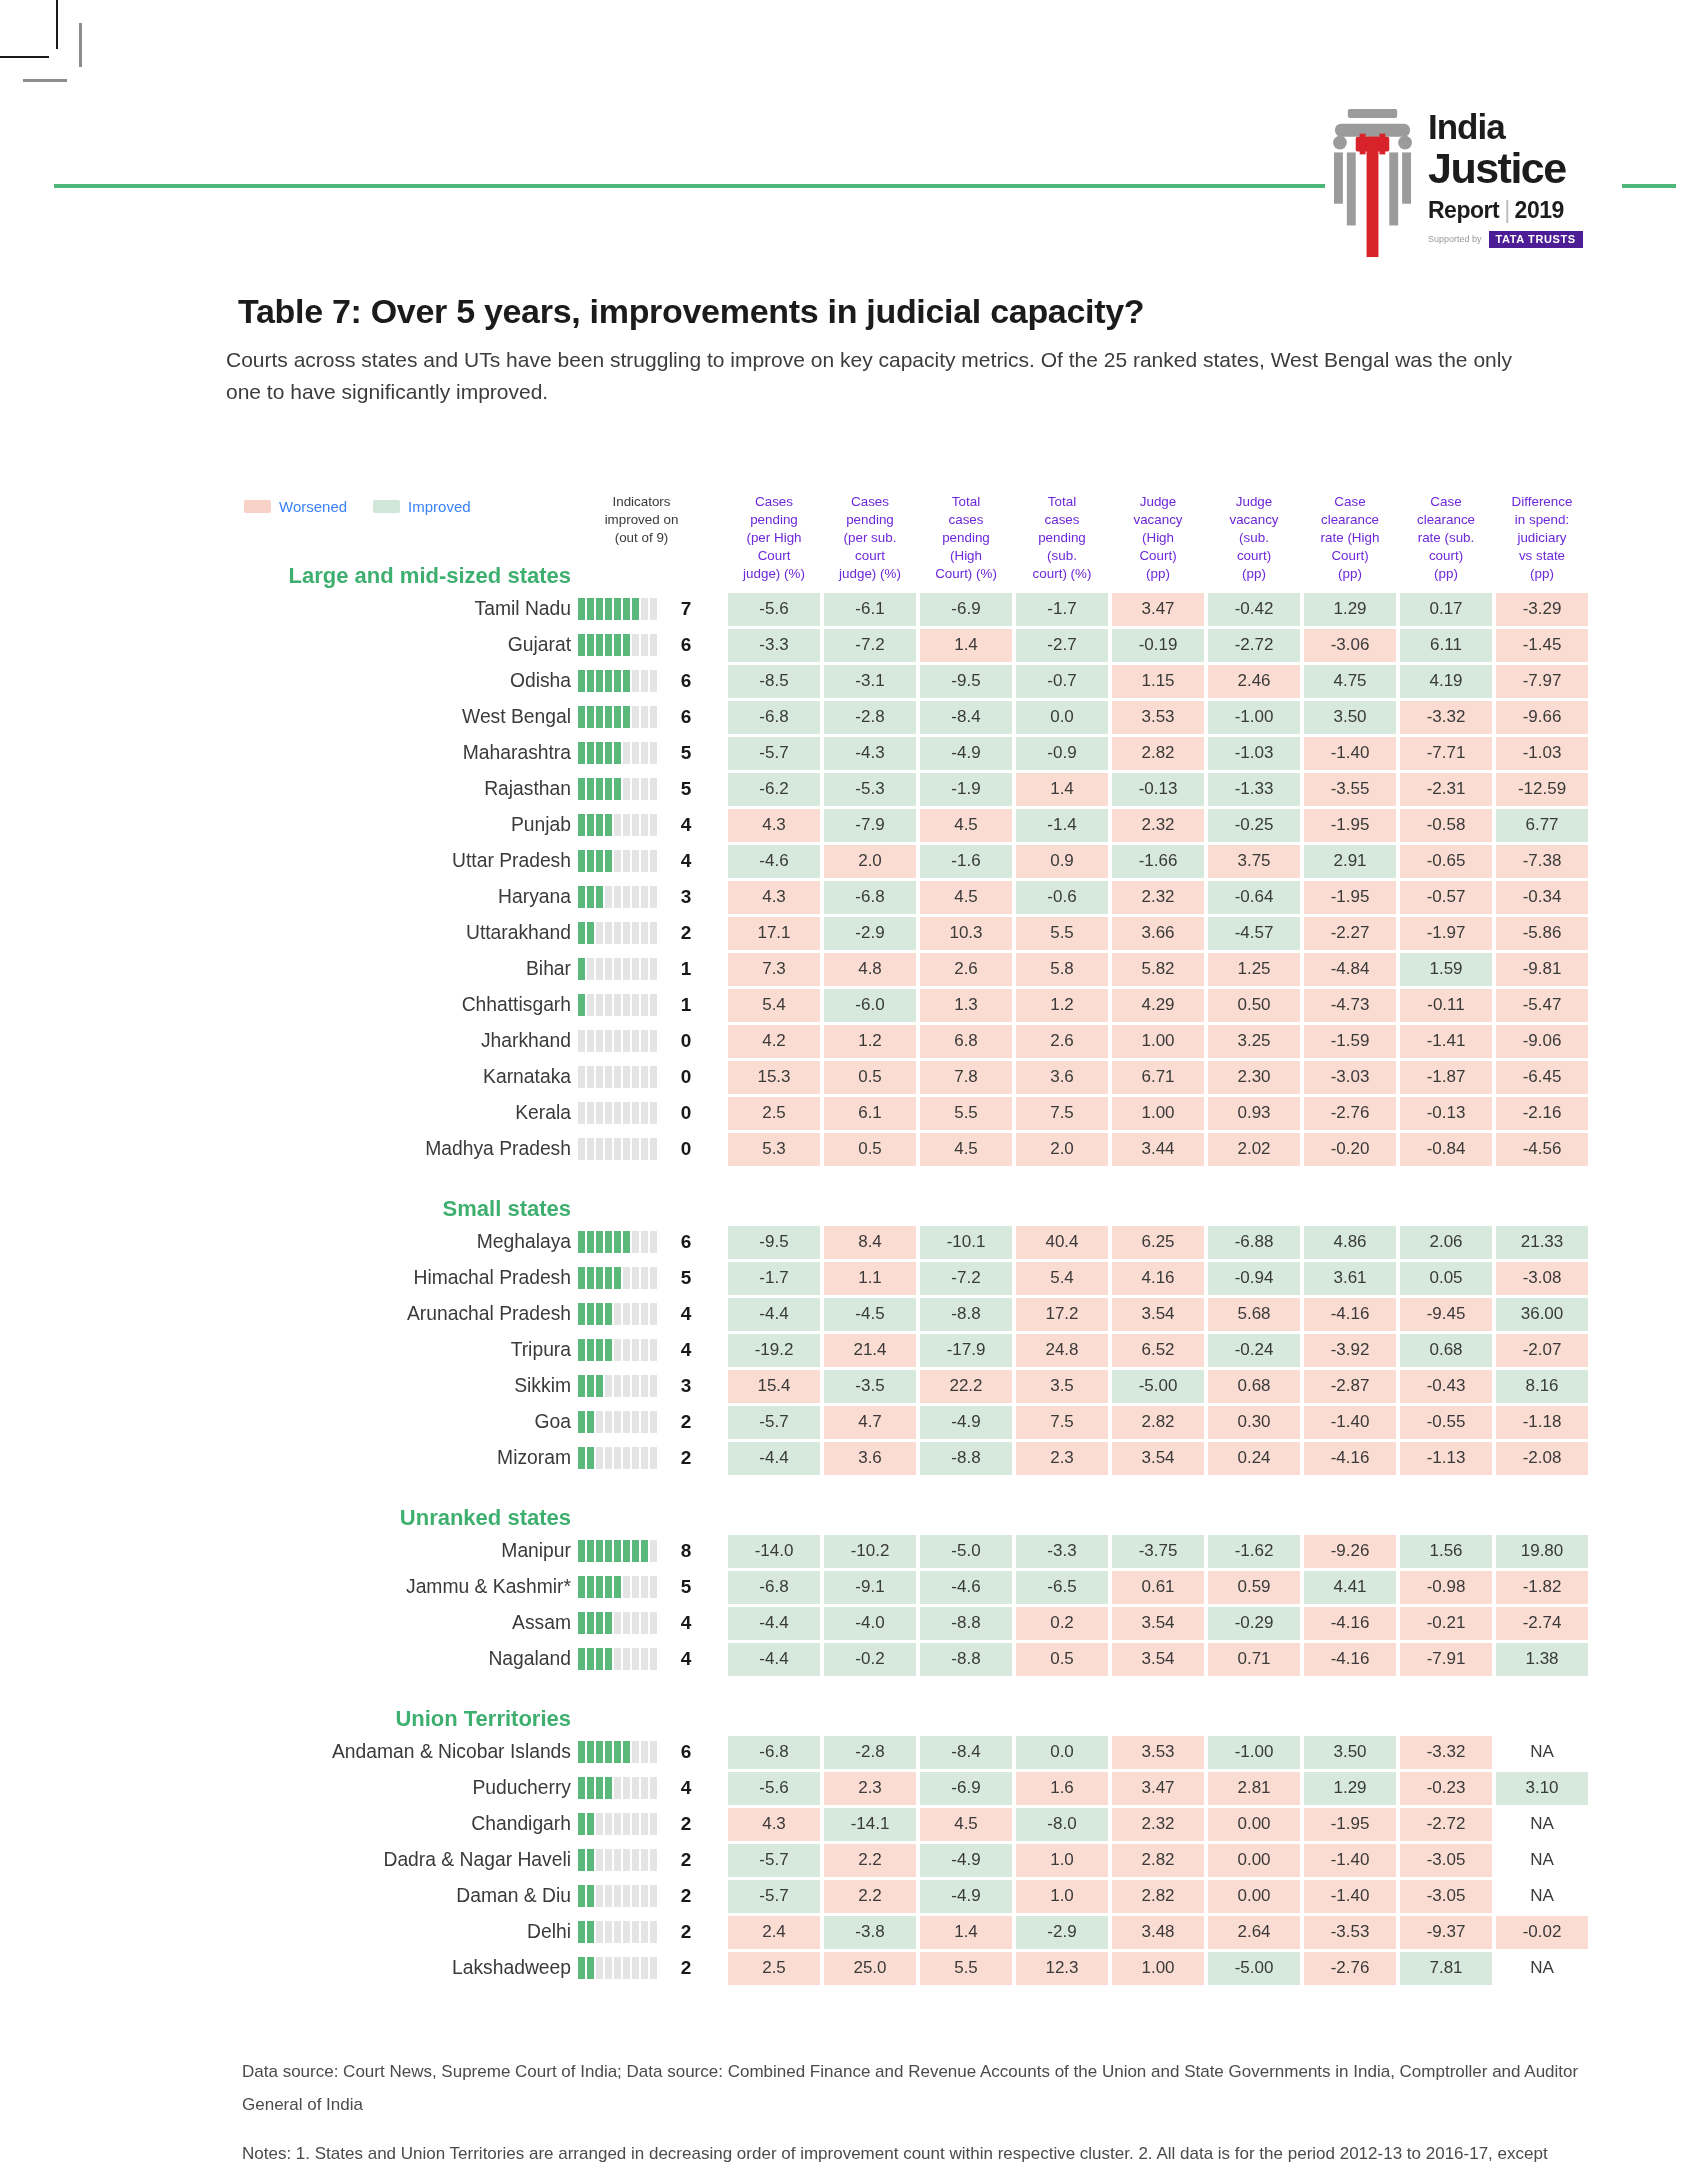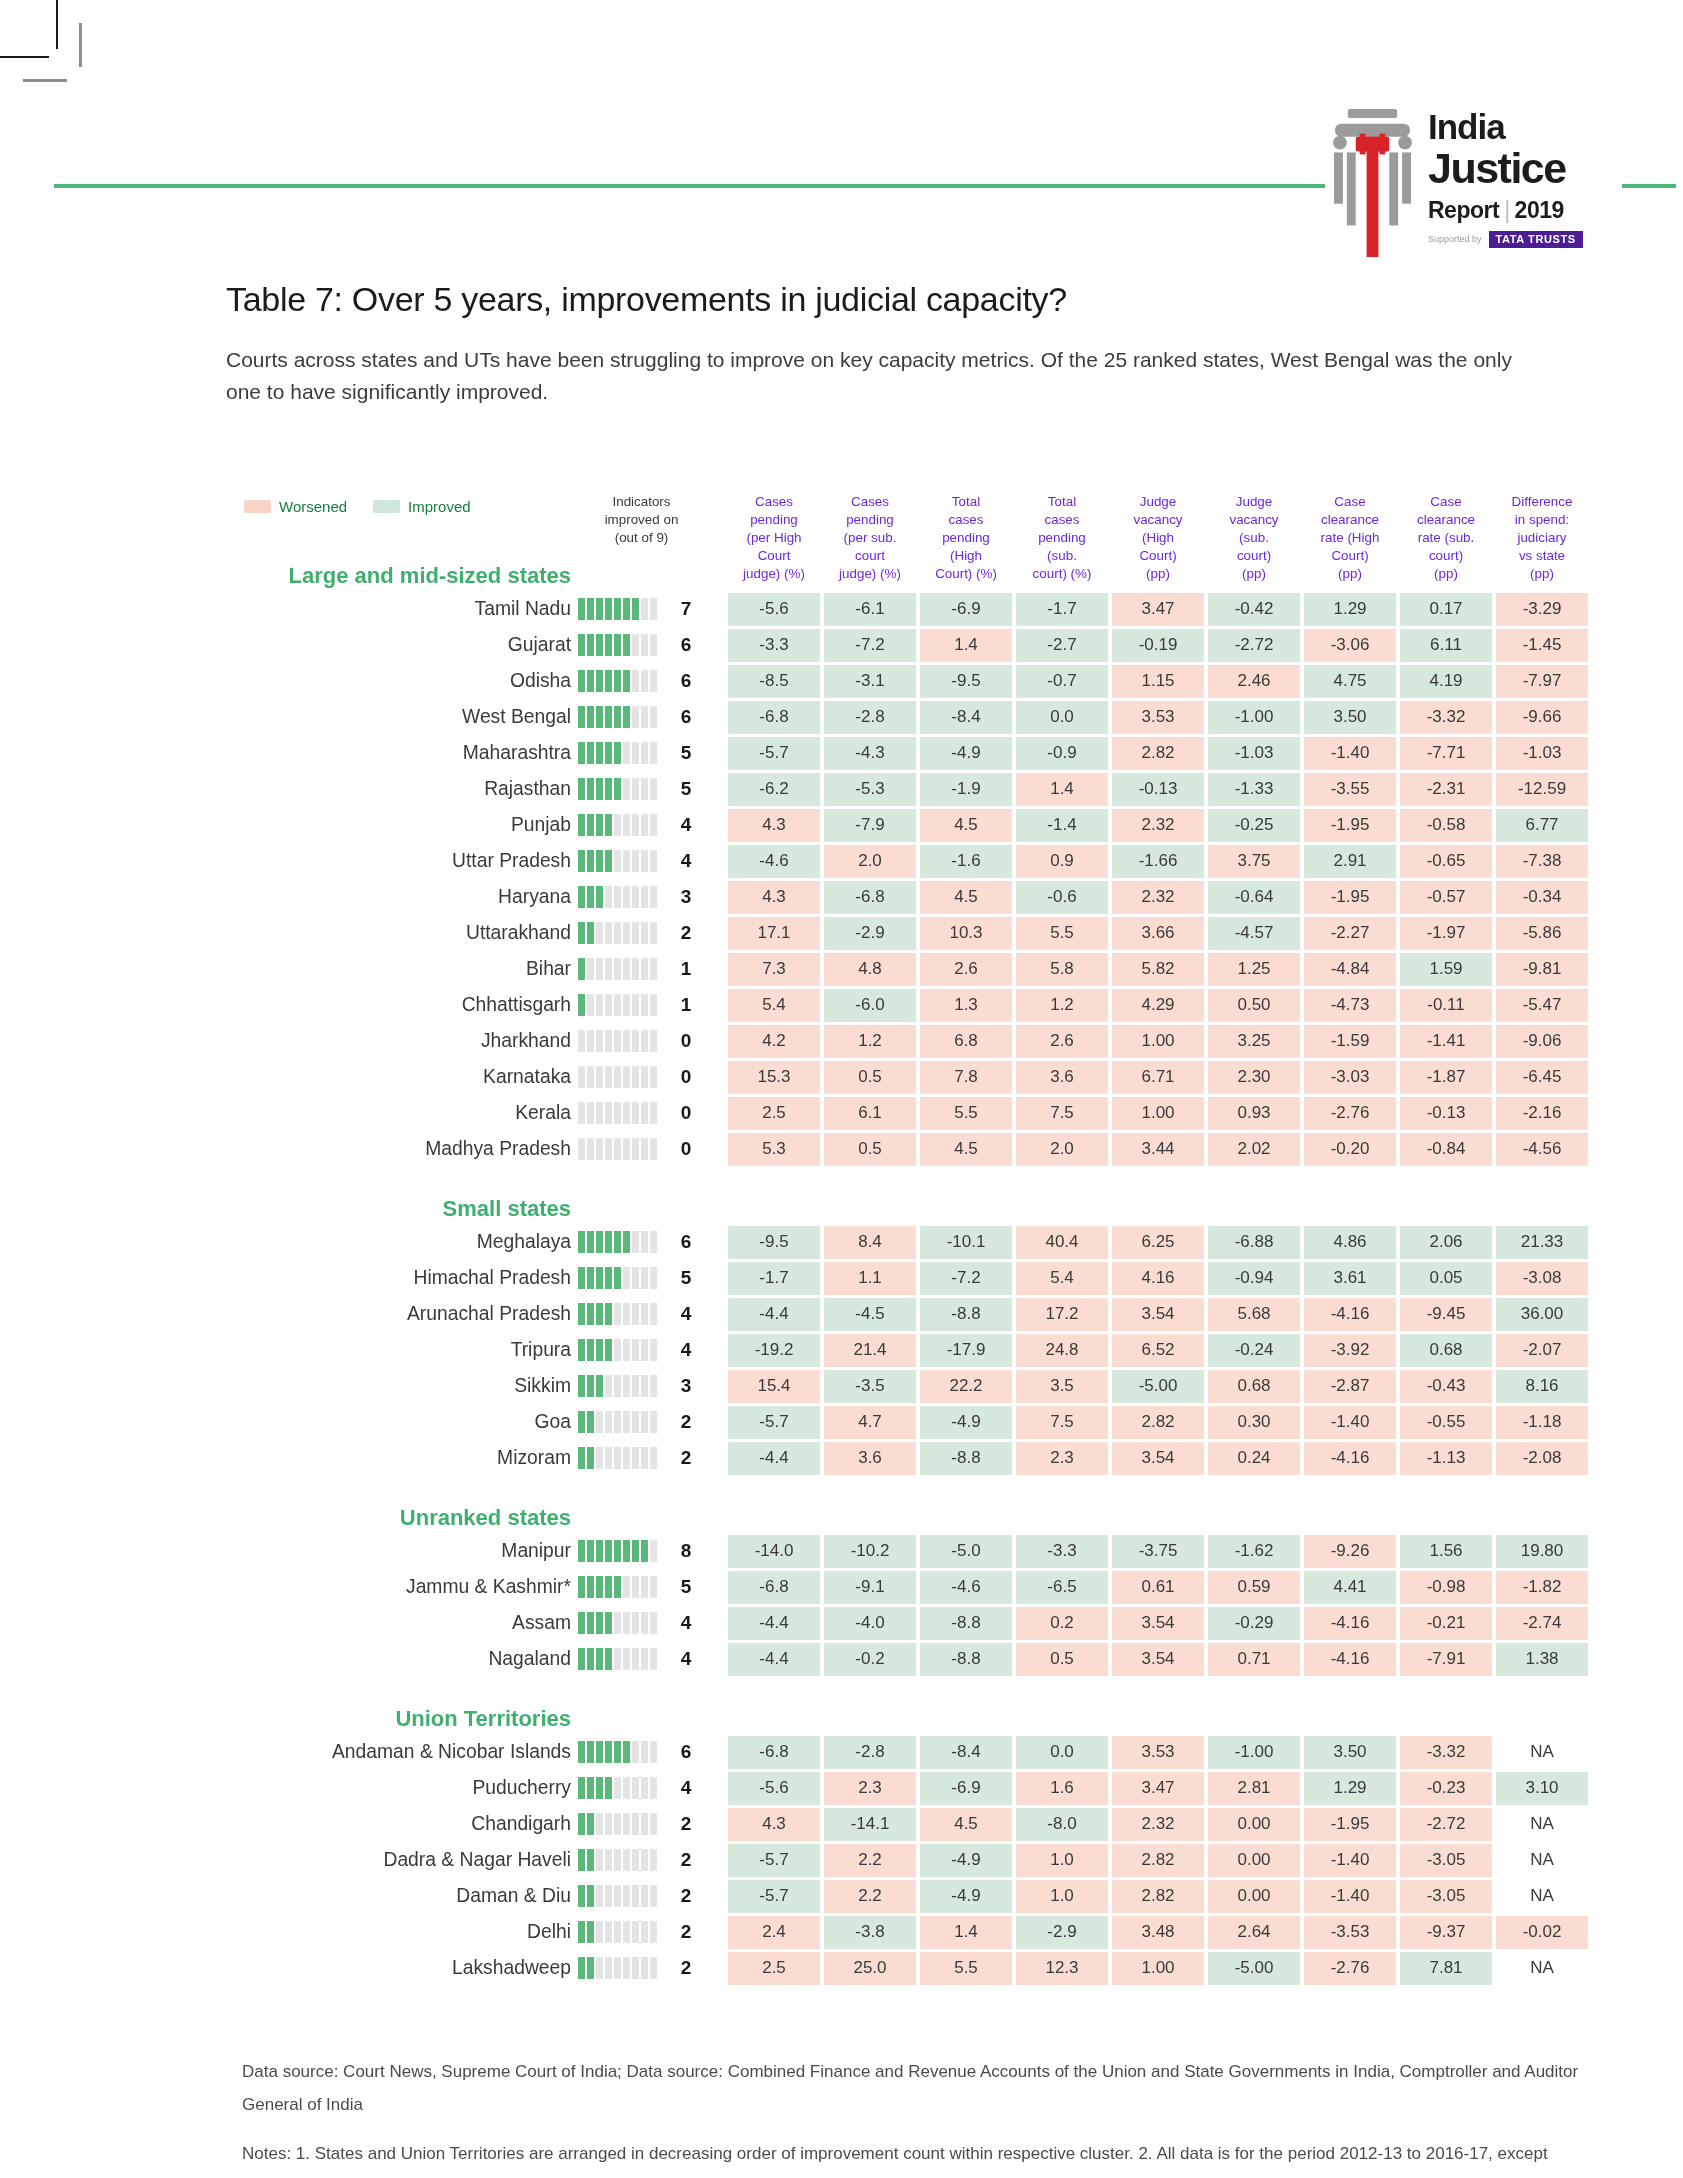--- a/index.html
+++ b/index.html
@@ -18,35 +18,35 @@
   .logo-icon{flex:0 0 auto;}
   .logo-text{display:flex;flex-direction:column;line-height:1;}
   .logo-india{font-size:35px;font-weight:800;color:#1c1c1c;letter-spacing:-1px;}
   .logo-justice{font-size:43px;font-weight:800;color:#1c1c1c;letter-spacing:-1.5px;margin-top:3px;}
   .logo-report{font-size:23px;font-weight:700;color:#1c1c1c;margin-top:9px;letter-spacing:-0.5px;}
   .logo-report .sep{color:#bdbdbd;font-weight:300;padding:0 5px;}
   .logo-supported{margin-top:9px;display:flex;align-items:center;gap:7px;}
   .supported-label{font-size:9px;color:#9a9a9a;text-align:right;}
   .sponsor-box{background:#4c1d95;color:#fff;font-size:11px;font-weight:700;padding:3px 7px;letter-spacing:0.6px;}
   
-  #title{position:absolute;left:226px;top:280px;margin:0;font-size:34px;font-weight:400;
+  #title{position:absolute;left:226px;top:280px;margin:12px;font-size:34px;font-weight:700;
          color:#1b1b1b;letter-spacing:-0.3px;}
   #subtitle{position:absolute;left:226px;top:344px;width:1287px;margin:0;font-size:21px;
             line-height:1.5;color:#3c3c3c;}
   
   .table{position:absolute;left:228px;top:493px;width:1358px;}
   .grid-row{display:grid;grid-template-columns:345px 89px 48px 16px repeat(9,96px);align-items:center;}
   .header-row{align-items:start;min-height:87px;}
   .hdr-label{grid-column:1;}
   .legend{display:flex;gap:26px;padding-left:16px;padding-top:5px;align-items:center;}
   .legend-item{display:flex;align-items:center;gap:8px;}
   .legend-swatch{width:27px;height:13px;border-radius:2px;}
   .legend-swatch.wor{background:var(--legend-worsened,#f8d2c6);}
   .legend-swatch.imp{background:var(--legend-improved,#cfe6d8);}
-  .legend-label{font-size:15px;color:#15803d;}
+  .legend-label{font-size:15px;color:#3b82f6;}
   .hdr-indicators{grid-column:2/4;text-align:center;font-size:13.4px;line-height:1.35;
                   color:#3a3a3a;white-space:pre-line;}
   .hdr-spacer{grid-column:4;}
   .col-header{text-align:center;font-size:13.4px;line-height:1.35;color:#6d28d9;
               white-space:pre-line;padding:0 2px;}
   .section-row{margin-top:27px;height:30px;align-items:end;}
   .section-row.first{margin-top:-22px;}
   .section-title{grid-column:1;text-align:right;font-size:22px;font-weight:700;
                  color:var(--section-title,#3faf6f);padding-right:2px;padding-bottom:2px;}
   .data-row{height:36px;}

